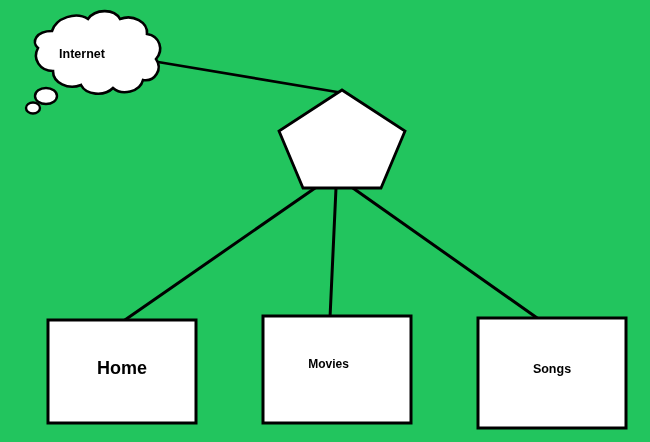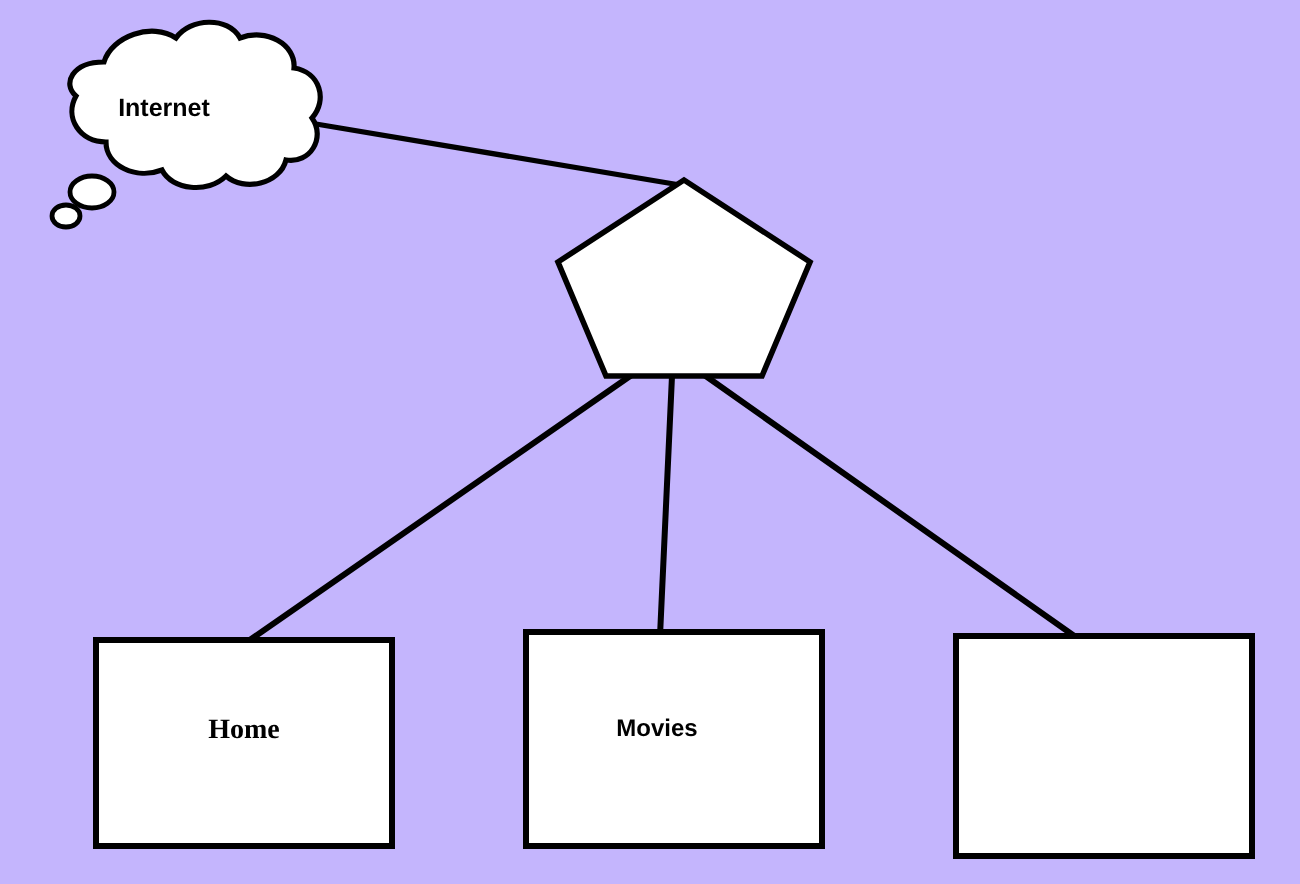--- a/index.html
+++ b/index.html
@@ -4,21 +4,21 @@
 <style>
   html, body {
     margin: 0;
     padding: 0;
     background: #ffffff;
   }
   #canvas {
     position: relative;
     width: 650px;
     height: 442px;
-    background: #c4b5fd;
+    background: #22c55e;
     overflow: hidden;
     font-family: "Liberation Sans", sans-serif;
   }
   #diagram-svg {
     position: absolute;
     left: 0;
     top: 0;
     width: 650px;
     height: 442px;
   }
@@ -41,22 +41,21 @@
   #label-gateway {
     left: 294px;
     top: 119px;
     width: 96px;
     font-size: 12.5px;
   }
   #label-home {
     left: 48px;
     top: 357px;
     width: 148px;
-    font-size: 14px;
-    font-family: Liberation Serif, serif;
+    font-size: 18px;
   }
   #label-movies {
     left: 263px;
     top: 357px;
     width: 131px;
     font-size: 12px;
   }
   #label-songs {
     left: 478px;
     top: 362px;
@@ -111,14 +110,15 @@
     </g>
   </svg>
 
   <div class="node-label" id="label-internet">Internet</div>
 
 
   <div class="node-label" id="label-home">Home</div>
 
   <div class="node-label" id="label-movies">Movies</div>
 
+  <div class="node-label" id="label-songs">Songs</div>
 
 </div>
 
 </body></html>

